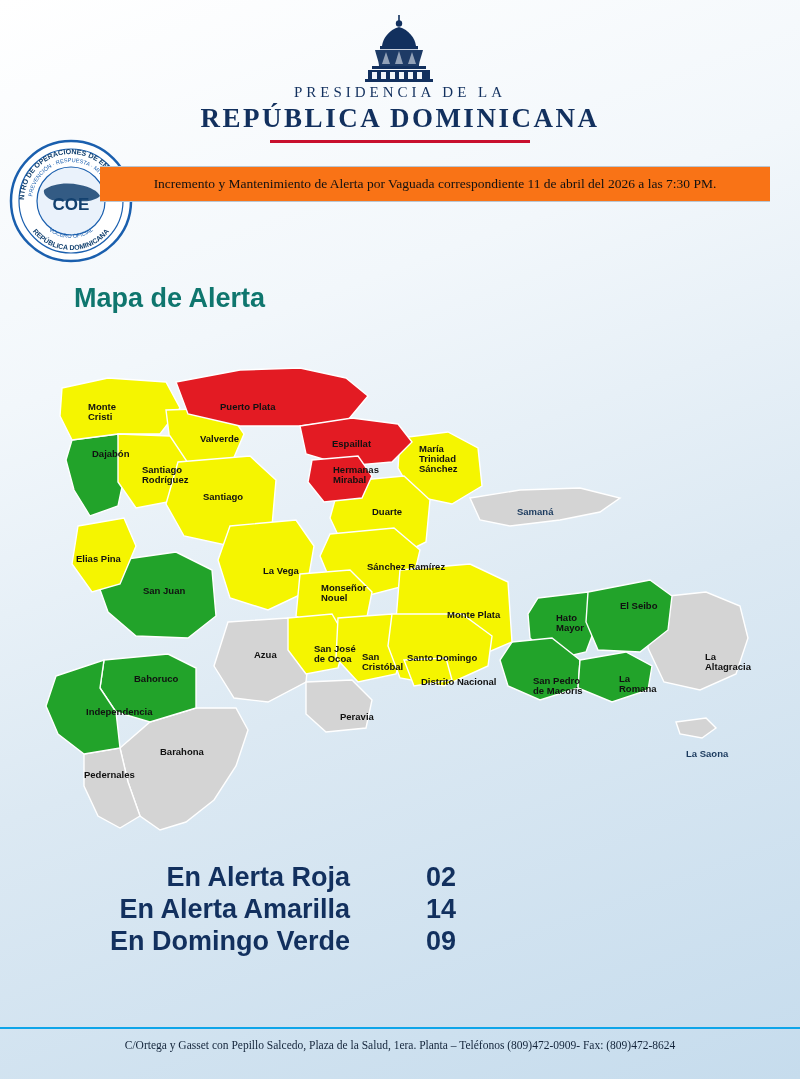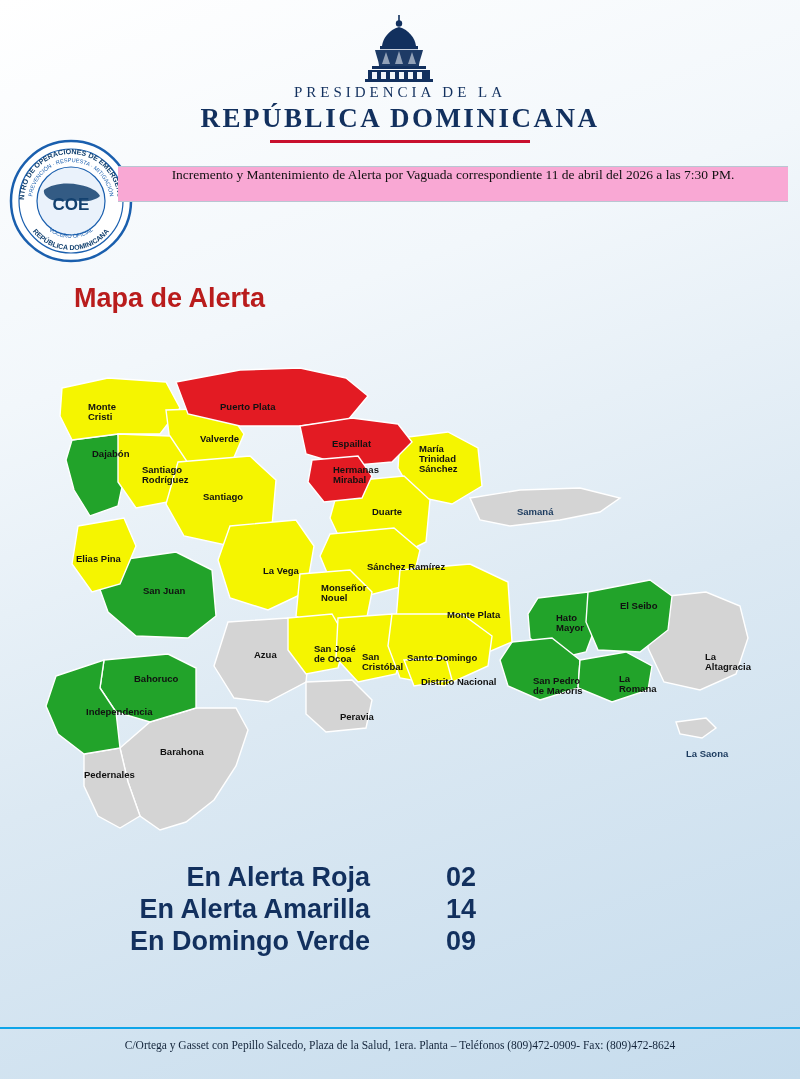--- a/index.html
+++ b/index.html
@@ -54,47 +54,47 @@
     position: absolute;
     left: 8px;
     top: 138px;
     width: 126px;
     height: 126px;
   }
 
   
   .banner {
     position: absolute;
-    left: 118px;
+    left: 100px;
     top: 166px;
     width: 670px;
     height: 34px;
-    background: #f9a8d4;
+    background: #f97316;
     border-top: 1px solid #b9c6d2;
     border-bottom: 1px solid #b9c6d2;
     display: flex;
-    align-items: flex-start;
+    align-items: center;
     justify-content: center;
   }
   .banner-text {
     font-size: 13.5px;
     color: #111111;
     font-family: "Liberation Serif", serif;
     white-space: nowrap;
   }
 
   
   .map-title {
     position: absolute;
     left: 74px;
     top: 283px;
     font-family: "Liberation Sans", sans-serif;
     font-weight: bold;
     font-size: 27px;
-    color: #b91c1c;
+    color: #0f766e;
   }
 
   
   .map-wrap {
     position: absolute;
     left: 0;
     top: 330px;
     width: 752px;
     height: 530px;
   }
@@ -115,21 +115,21 @@
   .legend {
     position: absolute;
     left: 0;
     top: 862px;
     width: 800px;
   }
   .legend-row {
     display: flex;
     align-items: baseline;
     justify-content: flex-start;
-    padding-left: 100px;
+    padding-left: 80px;
     margin-bottom: 1px;
   }
   .legend-label {
     font-family: "Liberation Sans", sans-serif;
     font-weight: bold;
     font-size: 27px;
     color: #12305e;
     text-align: right;
     width: 270px;
   }

